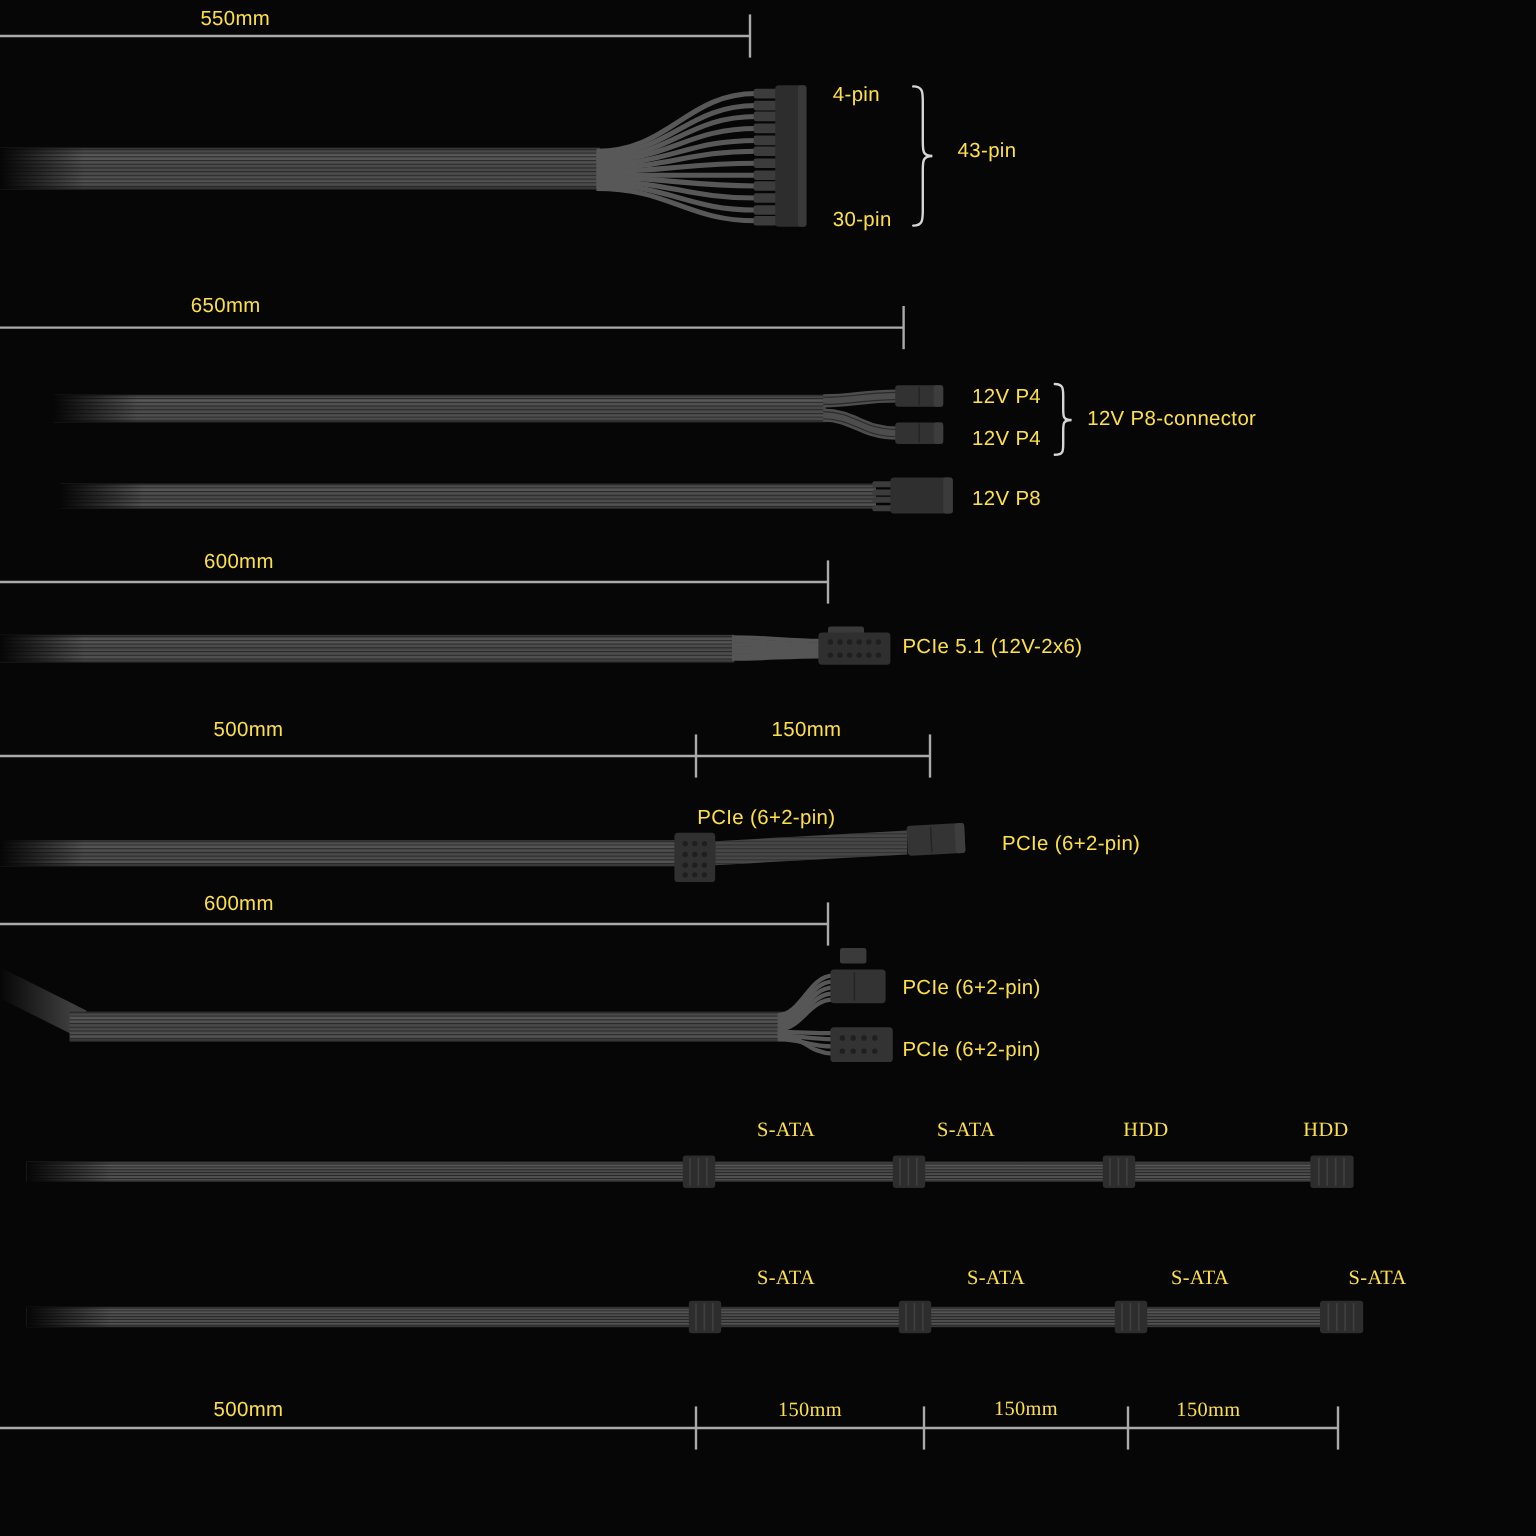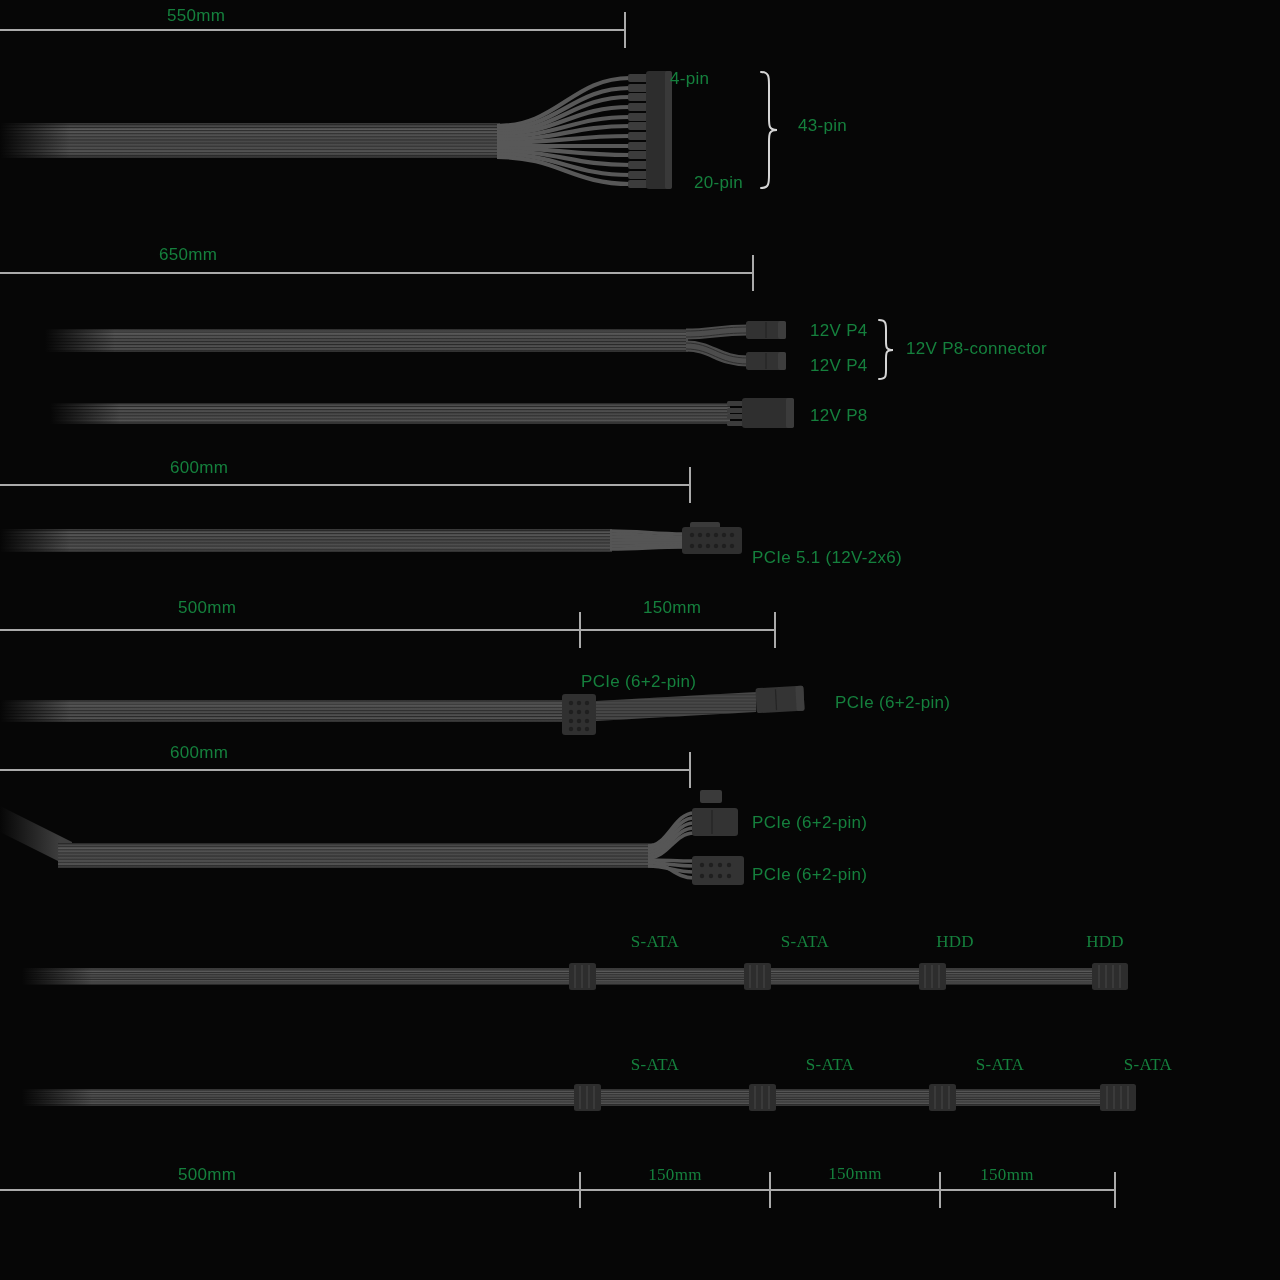--- a/index.html
+++ b/index.html
@@ -2,21 +2,21 @@
 <html><head>
 <meta charset="utf-8">
 <style>
   html,body{margin:0;padding:0;background:#000;}
   #canvas{
     position:relative;width:1280px;height:1280px;background:#060606;overflow:hidden;
     font-family:"Liberation Sans","DejaVu Sans",sans-serif;
   }
   #cable-art{position:absolute;left:0;top:0;}
   .label{
-    position:absolute;color:#15803d;font-size:17px;line-height:1.1;
+    position:absolute;color:#fde047;font-size:17px;line-height:1.1;
     white-space:nowrap;letter-spacing:.3px;z-index:5;
   }
   .ctr{transform:translateX(-50%);font-family:Liberation Serif, serif;}
 </style>
 </head>
 <body>
 
 <div id="canvas">
 
   <svg id="cable-art" width="1280" height="1280" viewBox="0 0 1280 1280">
@@ -270,32 +270,32 @@
       <rect x="22" y="1089" width="1112" height="17" fill="url(#strandFine)"></rect>
       <rect x="22" y="1089" width="70" height="17" fill="url(#fadeL)"></rect>
       <use href="#sataConn" x="574" y="1084"></use>
       <use href="#sataConn" x="749" y="1084"></use>
       <use href="#sataConn" x="929" y="1084"></use>
       <use href="#endConn" x="1100" y="1084"></use>
     </g>
   </svg>
 
   <div class="label" style="left:167px;top:7px">550mm</div>
-  <div class="label" style="left:670px;top:70px">4-pin</div>
+  <div class="label" style="left:694px;top:70px">4-pin</div>
   <div class="label" style="left:798px;top:117px">43-pin</div>
-  <div class="label" style="left:694px;top:174px">20-pin</div>
+  <div class="label" style="left:694px;top:174px">30-pin</div>
 
   <div class="label" style="left:159px;top:246px">650mm</div>
   <div class="label" style="left:810px;top:322px">12V P4</div>
   <div class="label" style="left:810px;top:357px">12V P4</div>
   <div class="label" style="left:906px;top:340px">12V P8-connector</div>
   <div class="label" style="left:810px;top:407px">12V P8</div>
 
   <div class="label" style="left:170px;top:459px">600mm</div>
-  <div class="label" style="left:752px;top:549px">PCIe 5.1 (12V-2x6)</div>
+  <div class="label" style="left:752px;top:530px">PCIe 5.1 (12V-2x6)</div>
 
   <div class="label" style="left:178px;top:599px">500mm</div>
   <div class="label" style="left:643px;top:599px">150mm</div>
   <div class="label" style="left:581px;top:673px">PCIe (6+2-pin)</div>
   <div class="label" style="left:835px;top:694px">PCIe (6+2-pin)</div>
 
   <div class="label" style="left:170px;top:744px">600mm</div>
   <div class="label" style="left:752px;top:814px">PCIe (6+2-pin)</div>
   <div class="label" style="left:752px;top:866px">PCIe (6+2-pin)</div>
 

